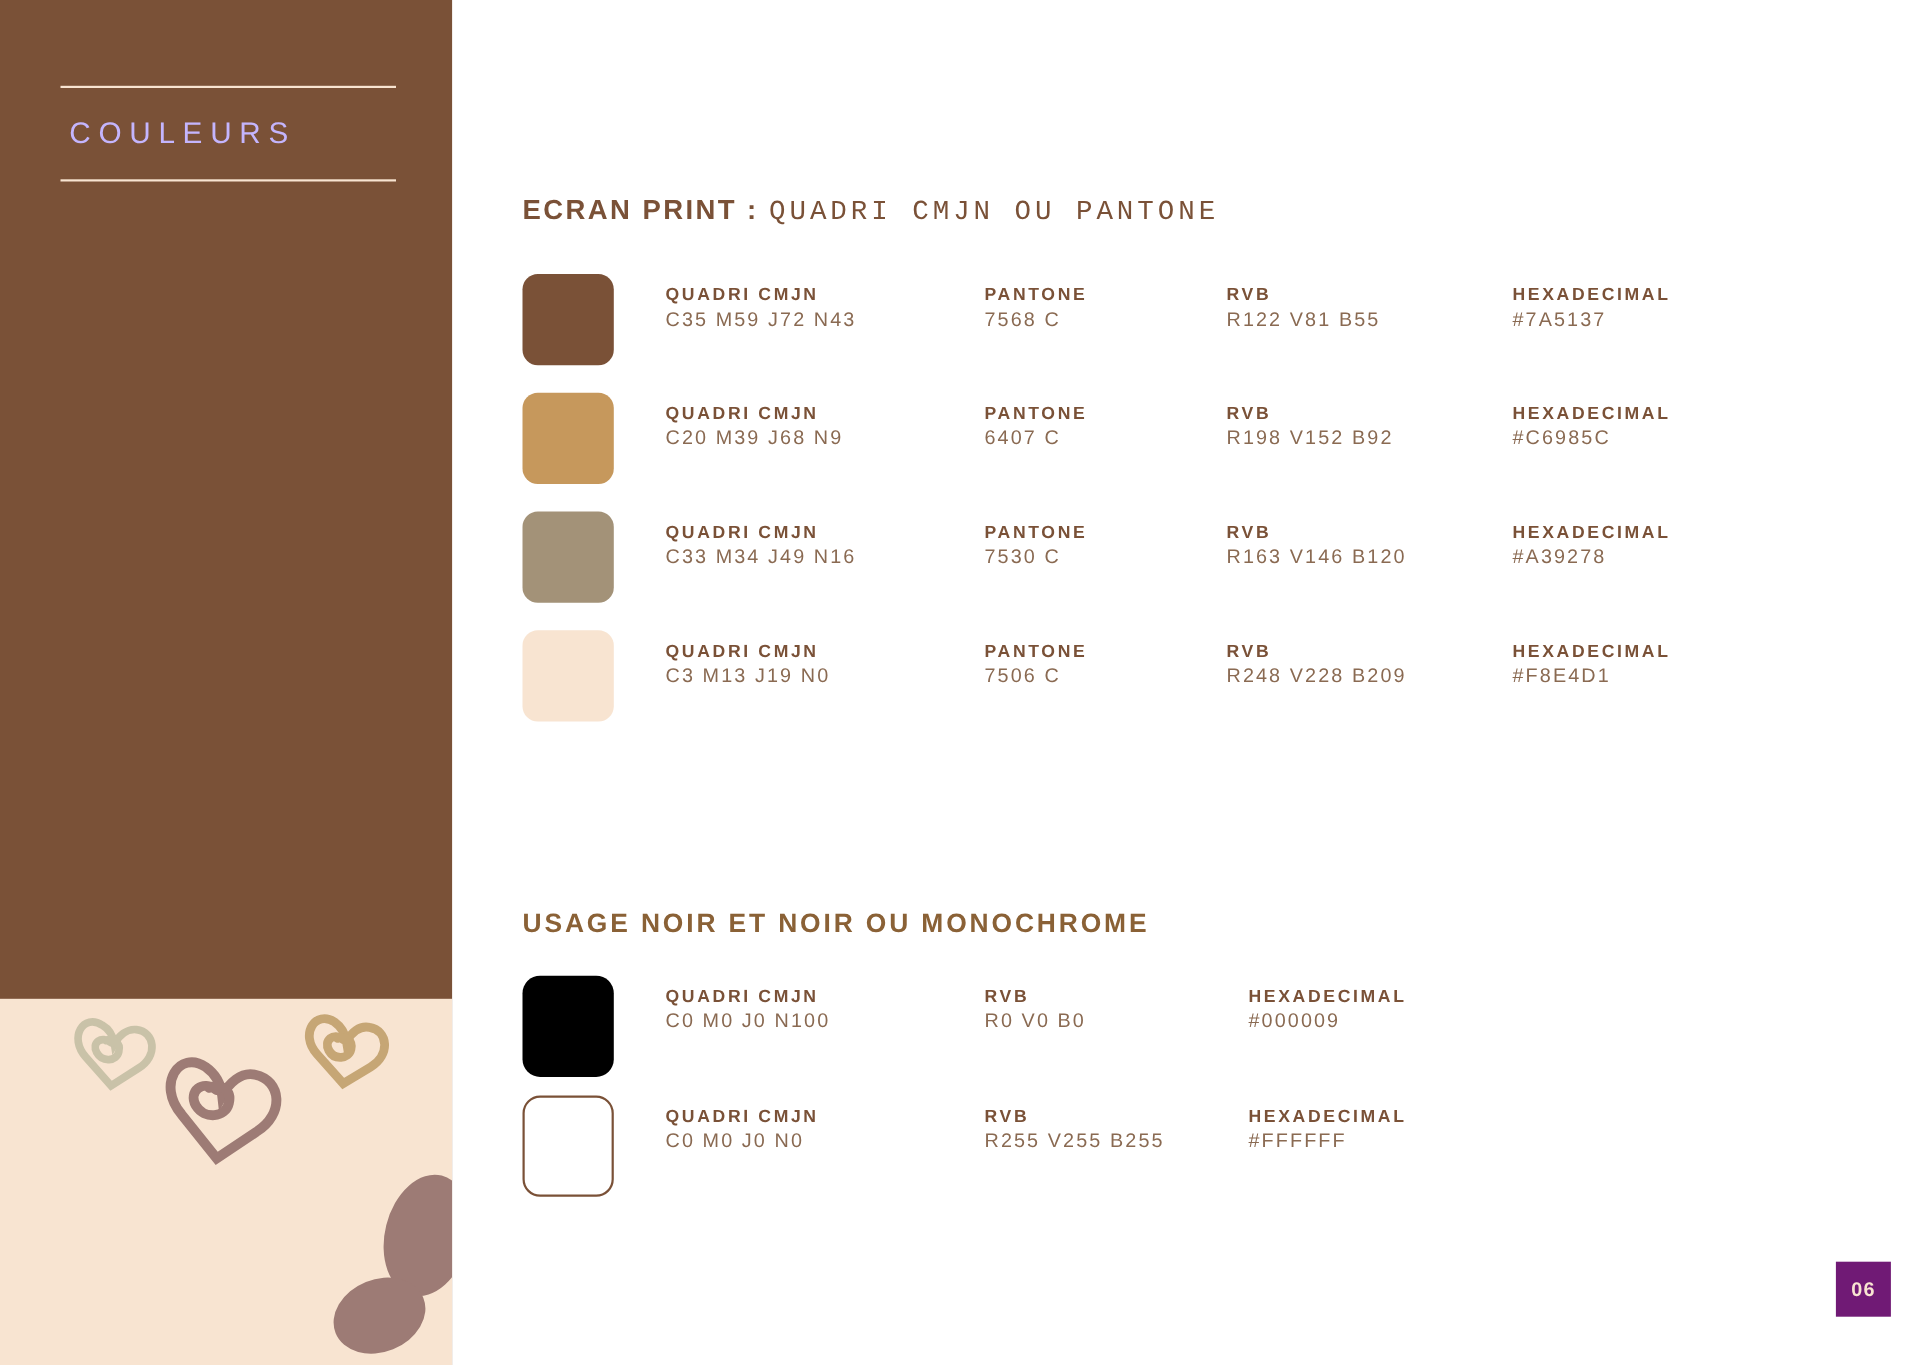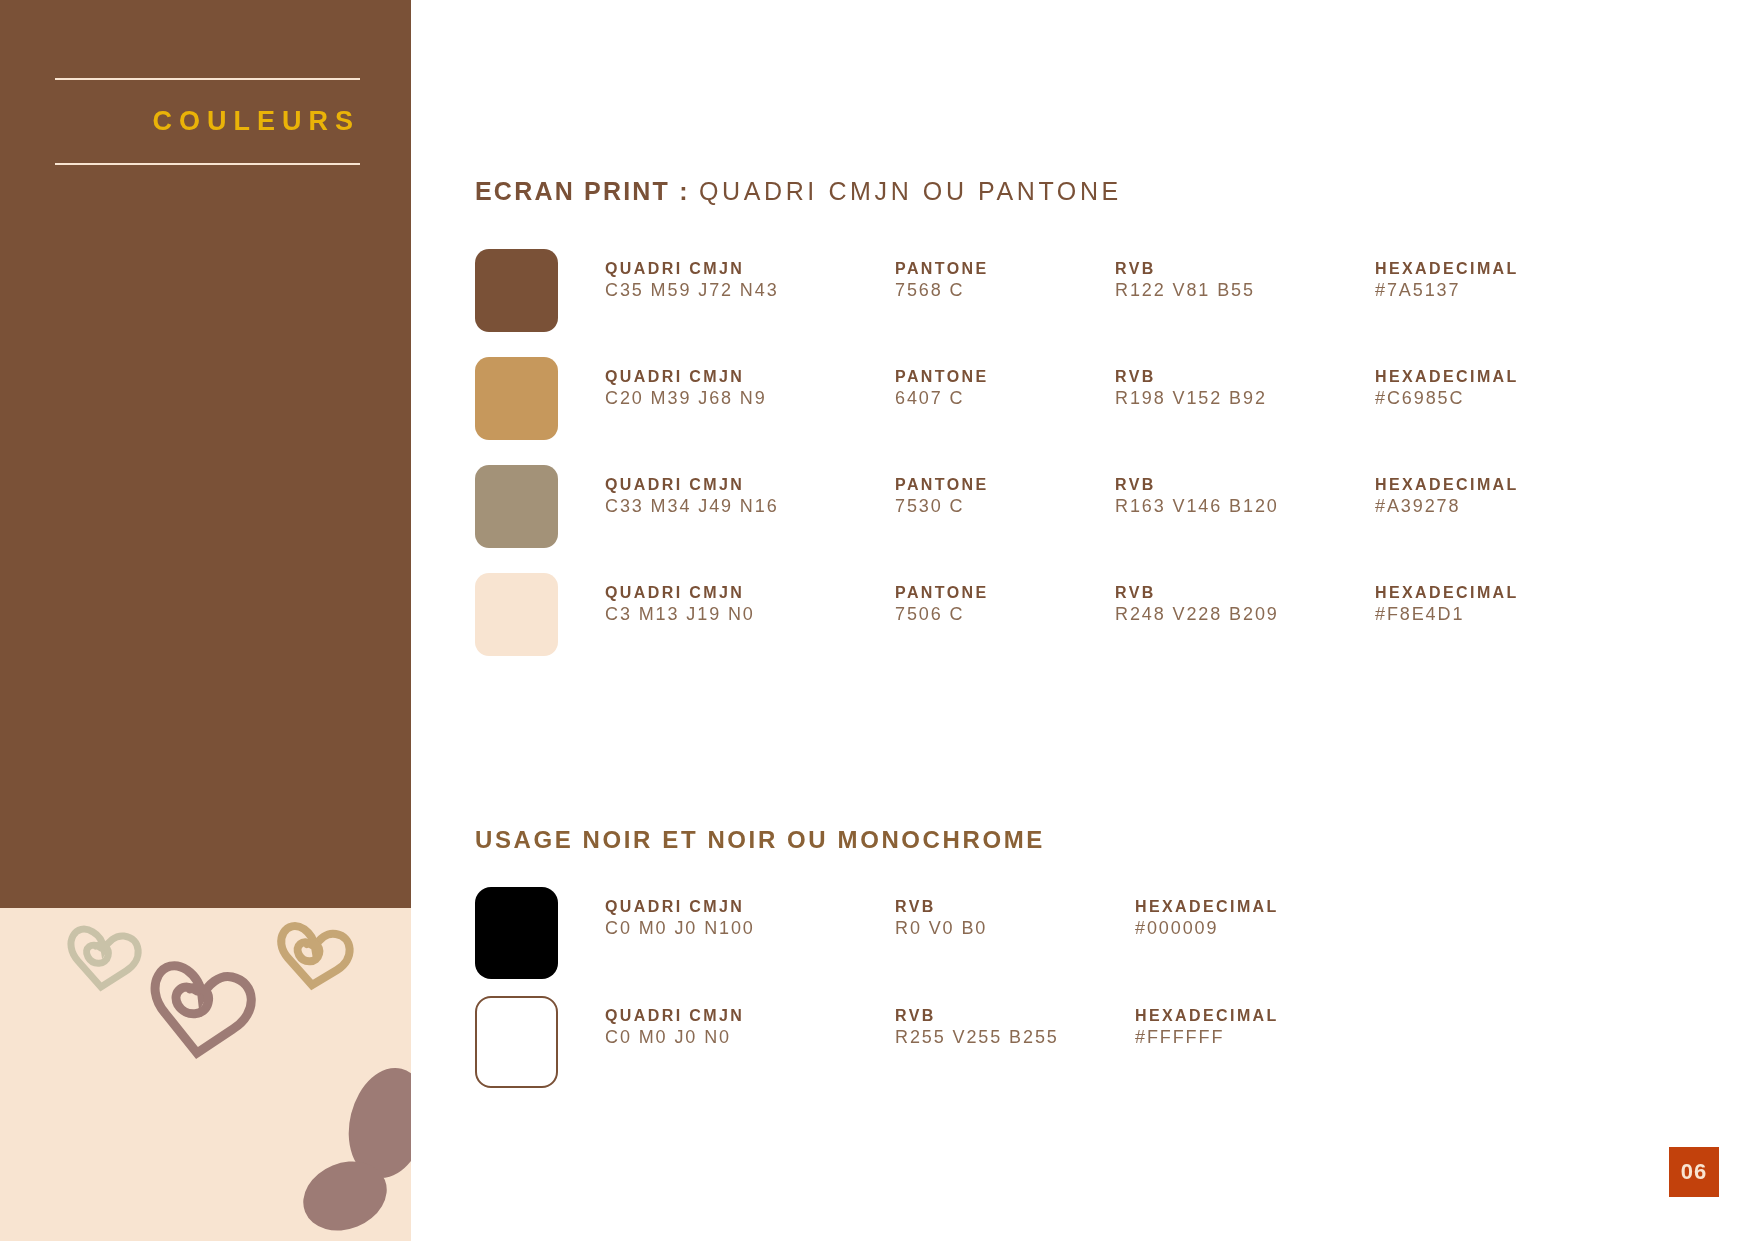--- a/index.html
+++ b/index.html
@@ -31,25 +31,25 @@
     left: 55px;
     top: 78px;
     width: 305px;
   }
   .rule {
     height: 2px;
     background: #F8E4D1;
     width: 100%;
   }
   .sidebar-title {
-    color: #eab308;
+    color: #c4b5fd;
     font-size: 27px;
     letter-spacing: 7px;
-    font-weight: 700;
-    text-align: right;
+    font-weight: 400;
+    text-align: left;
     padding: 28px 0 28px 8px;
     line-height: 1;
   }
 
   
   .deco-panel {
     position: absolute;
     left: 0;
     bottom: 0;
     width: 411px;
@@ -80,20 +80,21 @@
     line-height: 1.2;
     white-space: nowrap;
   }
   .usage-line .lbl {
     font-weight: 700;
     letter-spacing: 2.2px;
   }
   .usage-line .val {
     font-weight: 400;
     letter-spacing: 3.6px;
+    font-family: Liberation Mono, monospace;
   }
 
   
   .color-table {
     position: absolute;
     left: 64px;
     top: 249px;
     width: 1100px;
   }
   .color-row {
@@ -164,23 +165,23 @@
     border-radius: 16px;
   }
 
   
   .page-badge {
     position: absolute;
     right: 36px;
     bottom: 44px;
     width: 50px;
     height: 50px;
-    background: #c2410c;
+    background: #701a75;
     color: #F8E4D1;
-    font-size: 22px;
+    font-size: 18px;
     font-weight: 700;
     letter-spacing: 1px;
     display: flex;
     align-items: center;
     justify-content: center;
   }
 </style>
 </head>
 <body>
 

